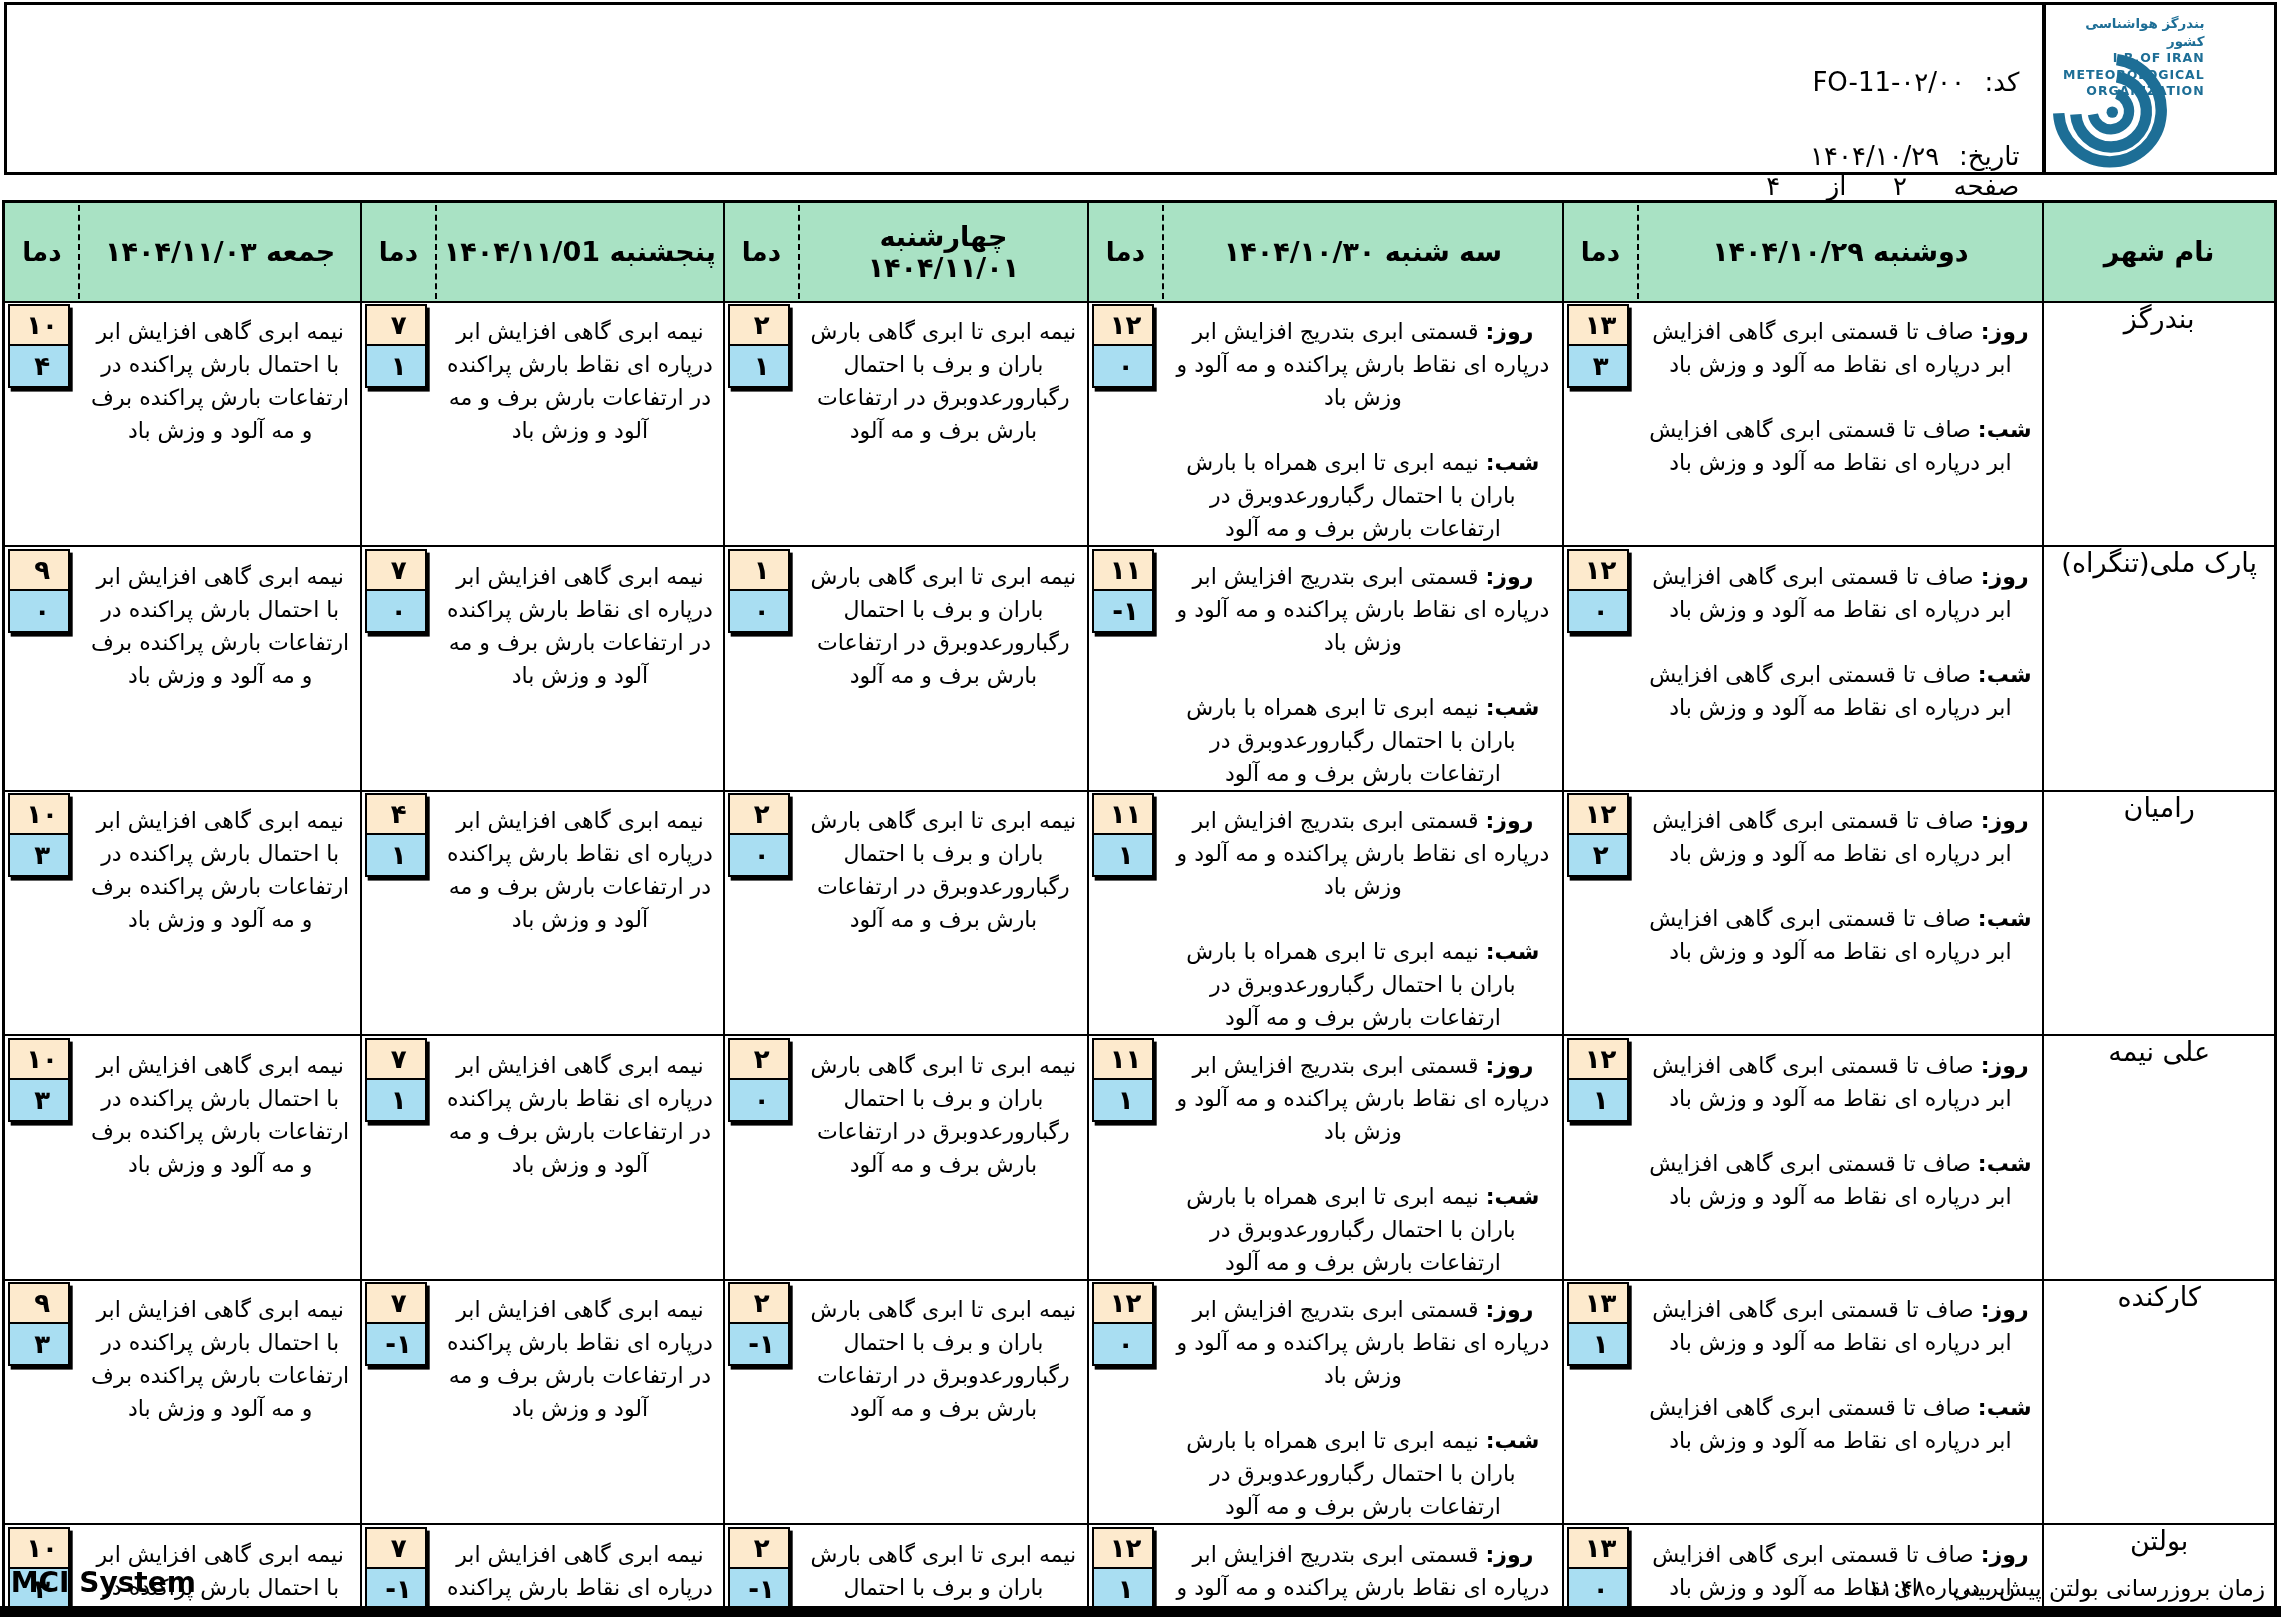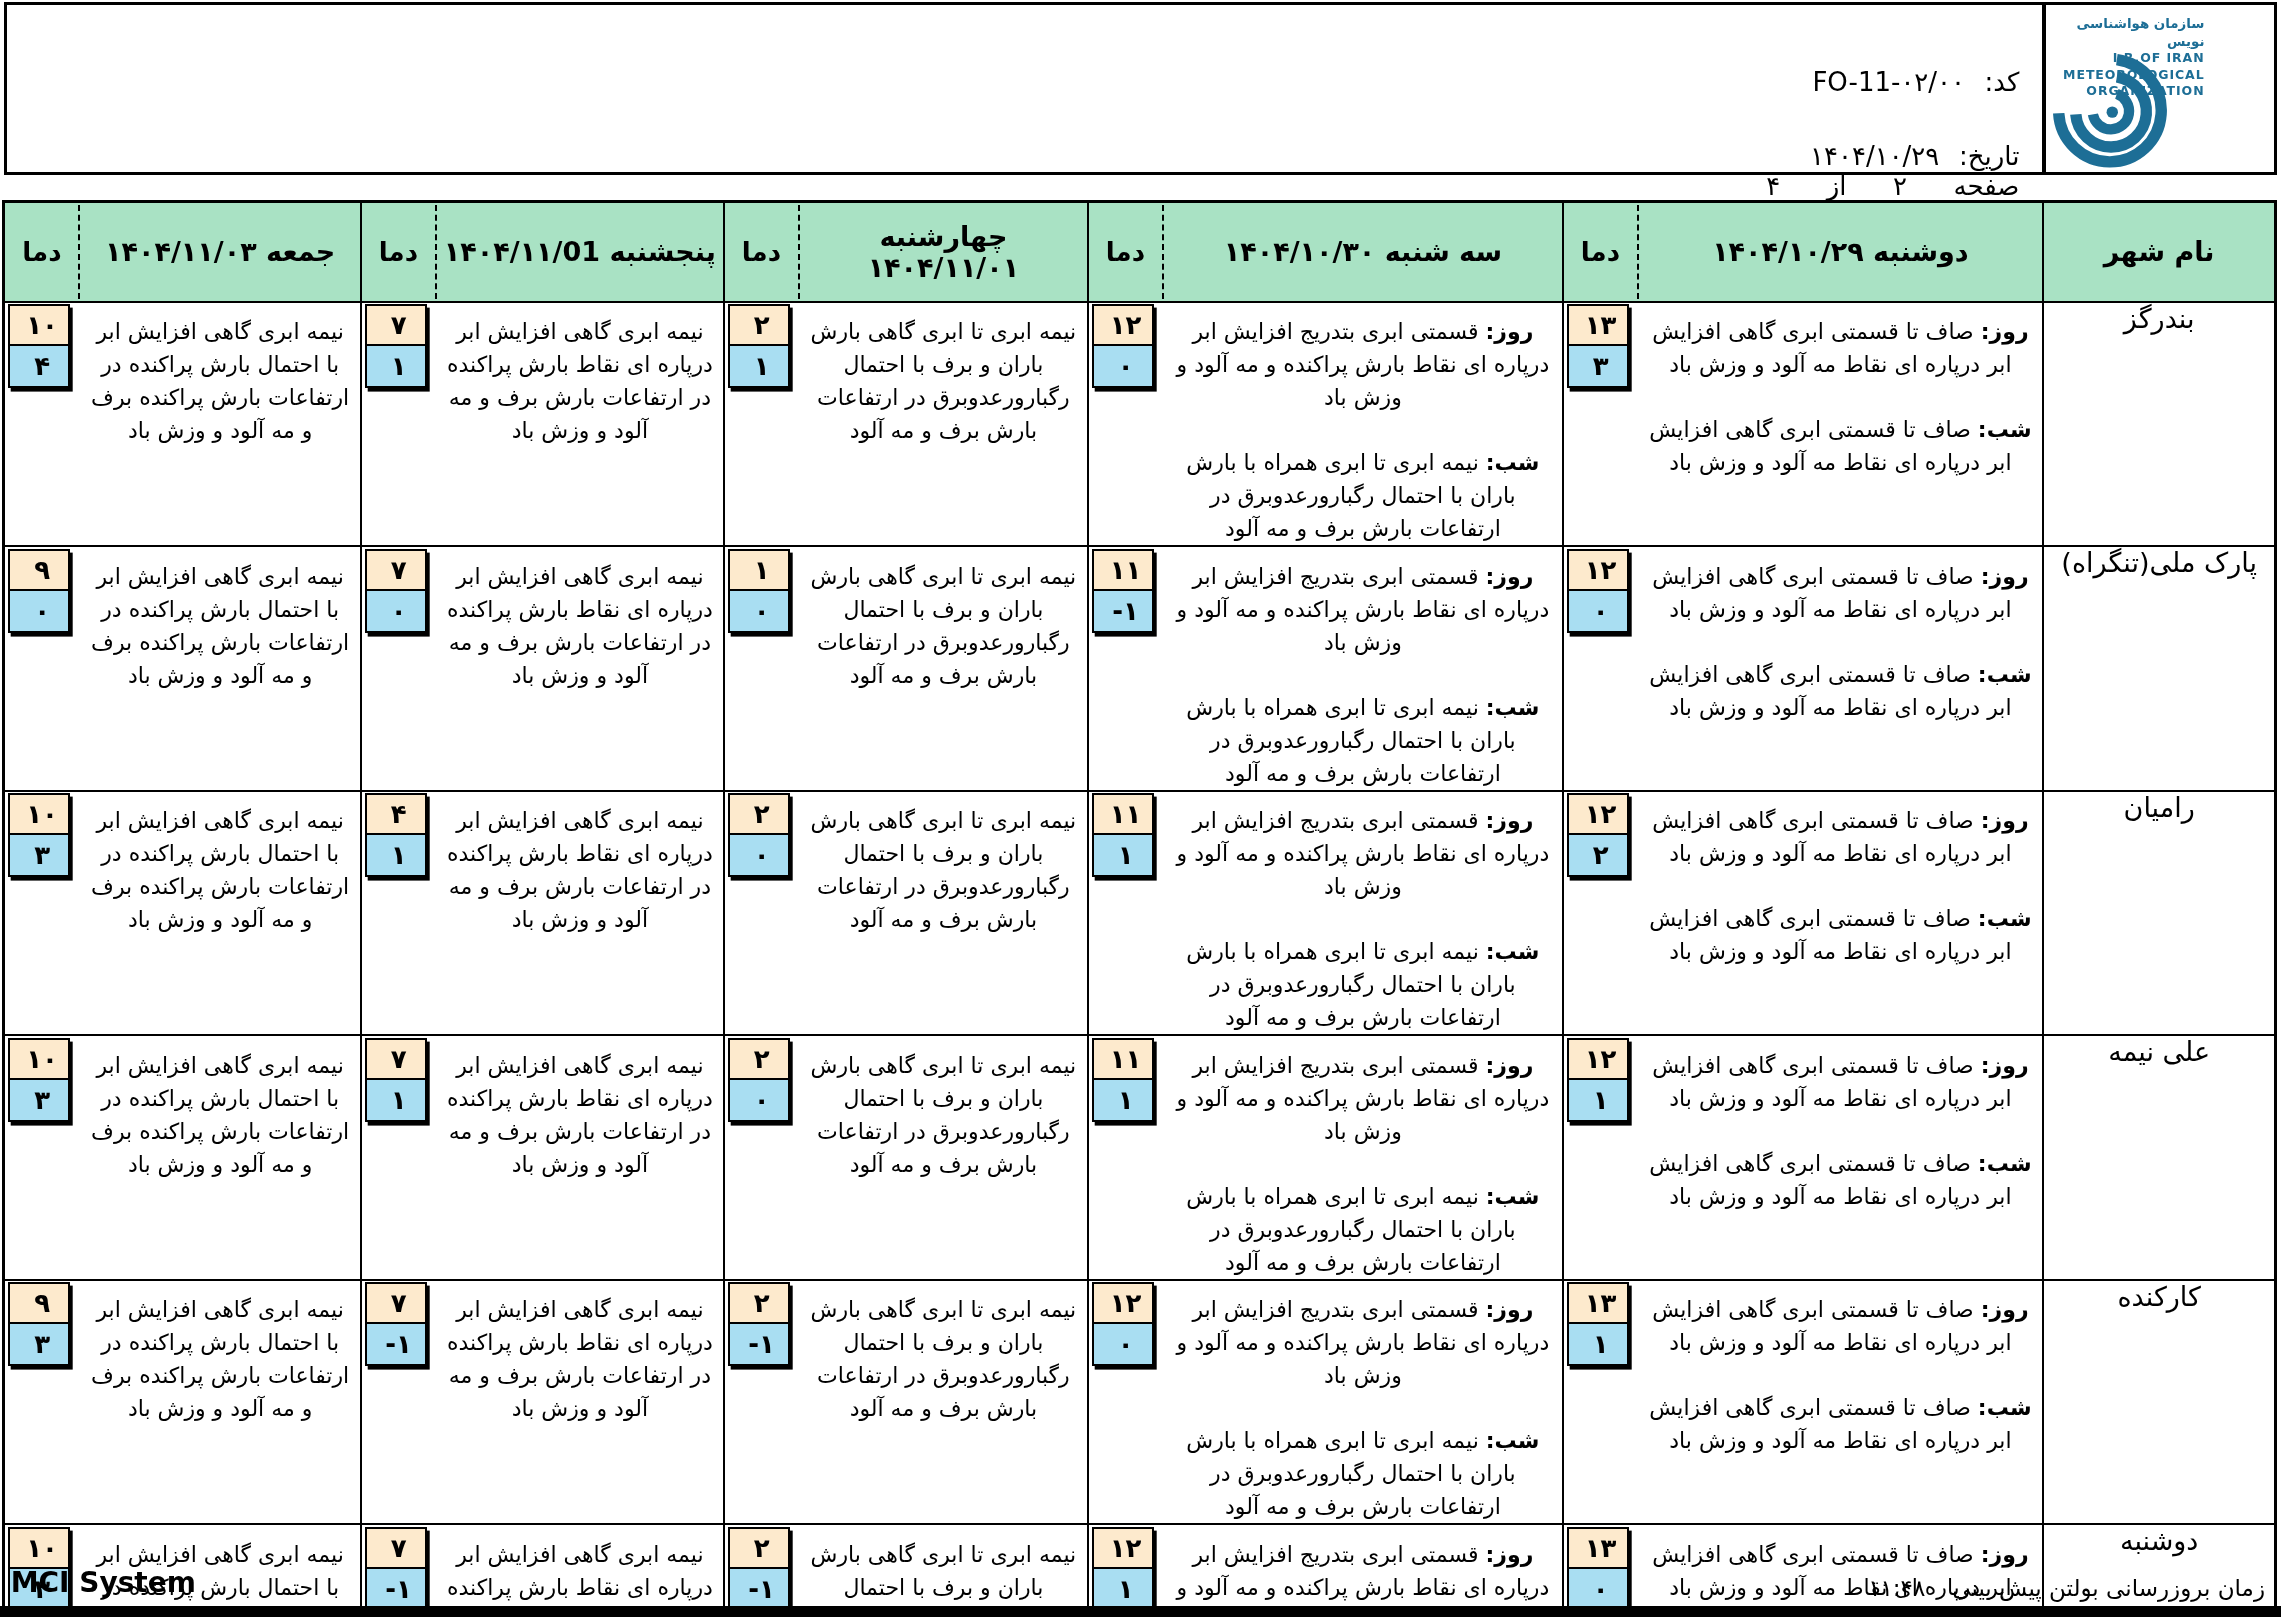--- a/index.html
+++ b/index.html
@@ -75,21 +75,21 @@
   .ftime{direction:ltr;unicode-bidi:isolate;}
   .bottom-bar{position:absolute;bottom:0;left:0;width:2281px;height:10.7px;background:#000;}
 </style>
 </head>
 <body>
 
 <div class="header-box">
 
   <div class="logo-cell">
     <div class="logo-textblock">
-      <div class="logo-fa">سازمان هواشناسی نویس</div>
+      <div class="logo-fa">بندرگز هواشناسی کشور</div>
       <div class="logo-en">I.R.OF IRAN</div>
       <div class="logo-en">METEOROLOGICAL</div>
       <div class="logo-en">ORGANIZATION</div>
     </div>
     <svg class="logo-spiral" viewBox="0 0 100 100" aria-hidden="true">
       <g fill="none" stroke="#1d6e96">
         <path d="M56 5 A 45 45 0 1 1 5 52" stroke-width="10"></path>
         <path d="M56 20 A 31 31 0 1 1 20 53" stroke-width="10"></path>
         <path d="M56 35 A 16 16 0 1 1 35 53" stroke-width="9"></path>
       </g>
@@ -505,21 +505,21 @@
             <div class="temp-wrap">
               <div class="tstack">
                 <div class="tbox tmax">۹</div>
                 <div class="tbox tmin">۳</div>
               </div>
             </div>
           </div>
         </td>
       </tr>
       <tr>
-        <td class="city-cell"><span class="city-label">دوشنبه</span></td>
+        <td class="city-cell"><span class="city-label">بولتن</span></td>
         <td class="day-cell">
           <div class="day-wrap">
             <div class="fc-text">
               <p class="fc-p"><b class="fc-label">روز:</b> <span>صاف تا قسمتی ابری گاهی افزایش ابر درپاره ای نقاط مه آلود و وزش باد</span></p>
             </div>
             <div class="temp-wrap">
               <div class="tstack">
                 <div class="tbox tmax">۱۳</div>
                 <div class="tbox tmin">۰</div>
               </div>

